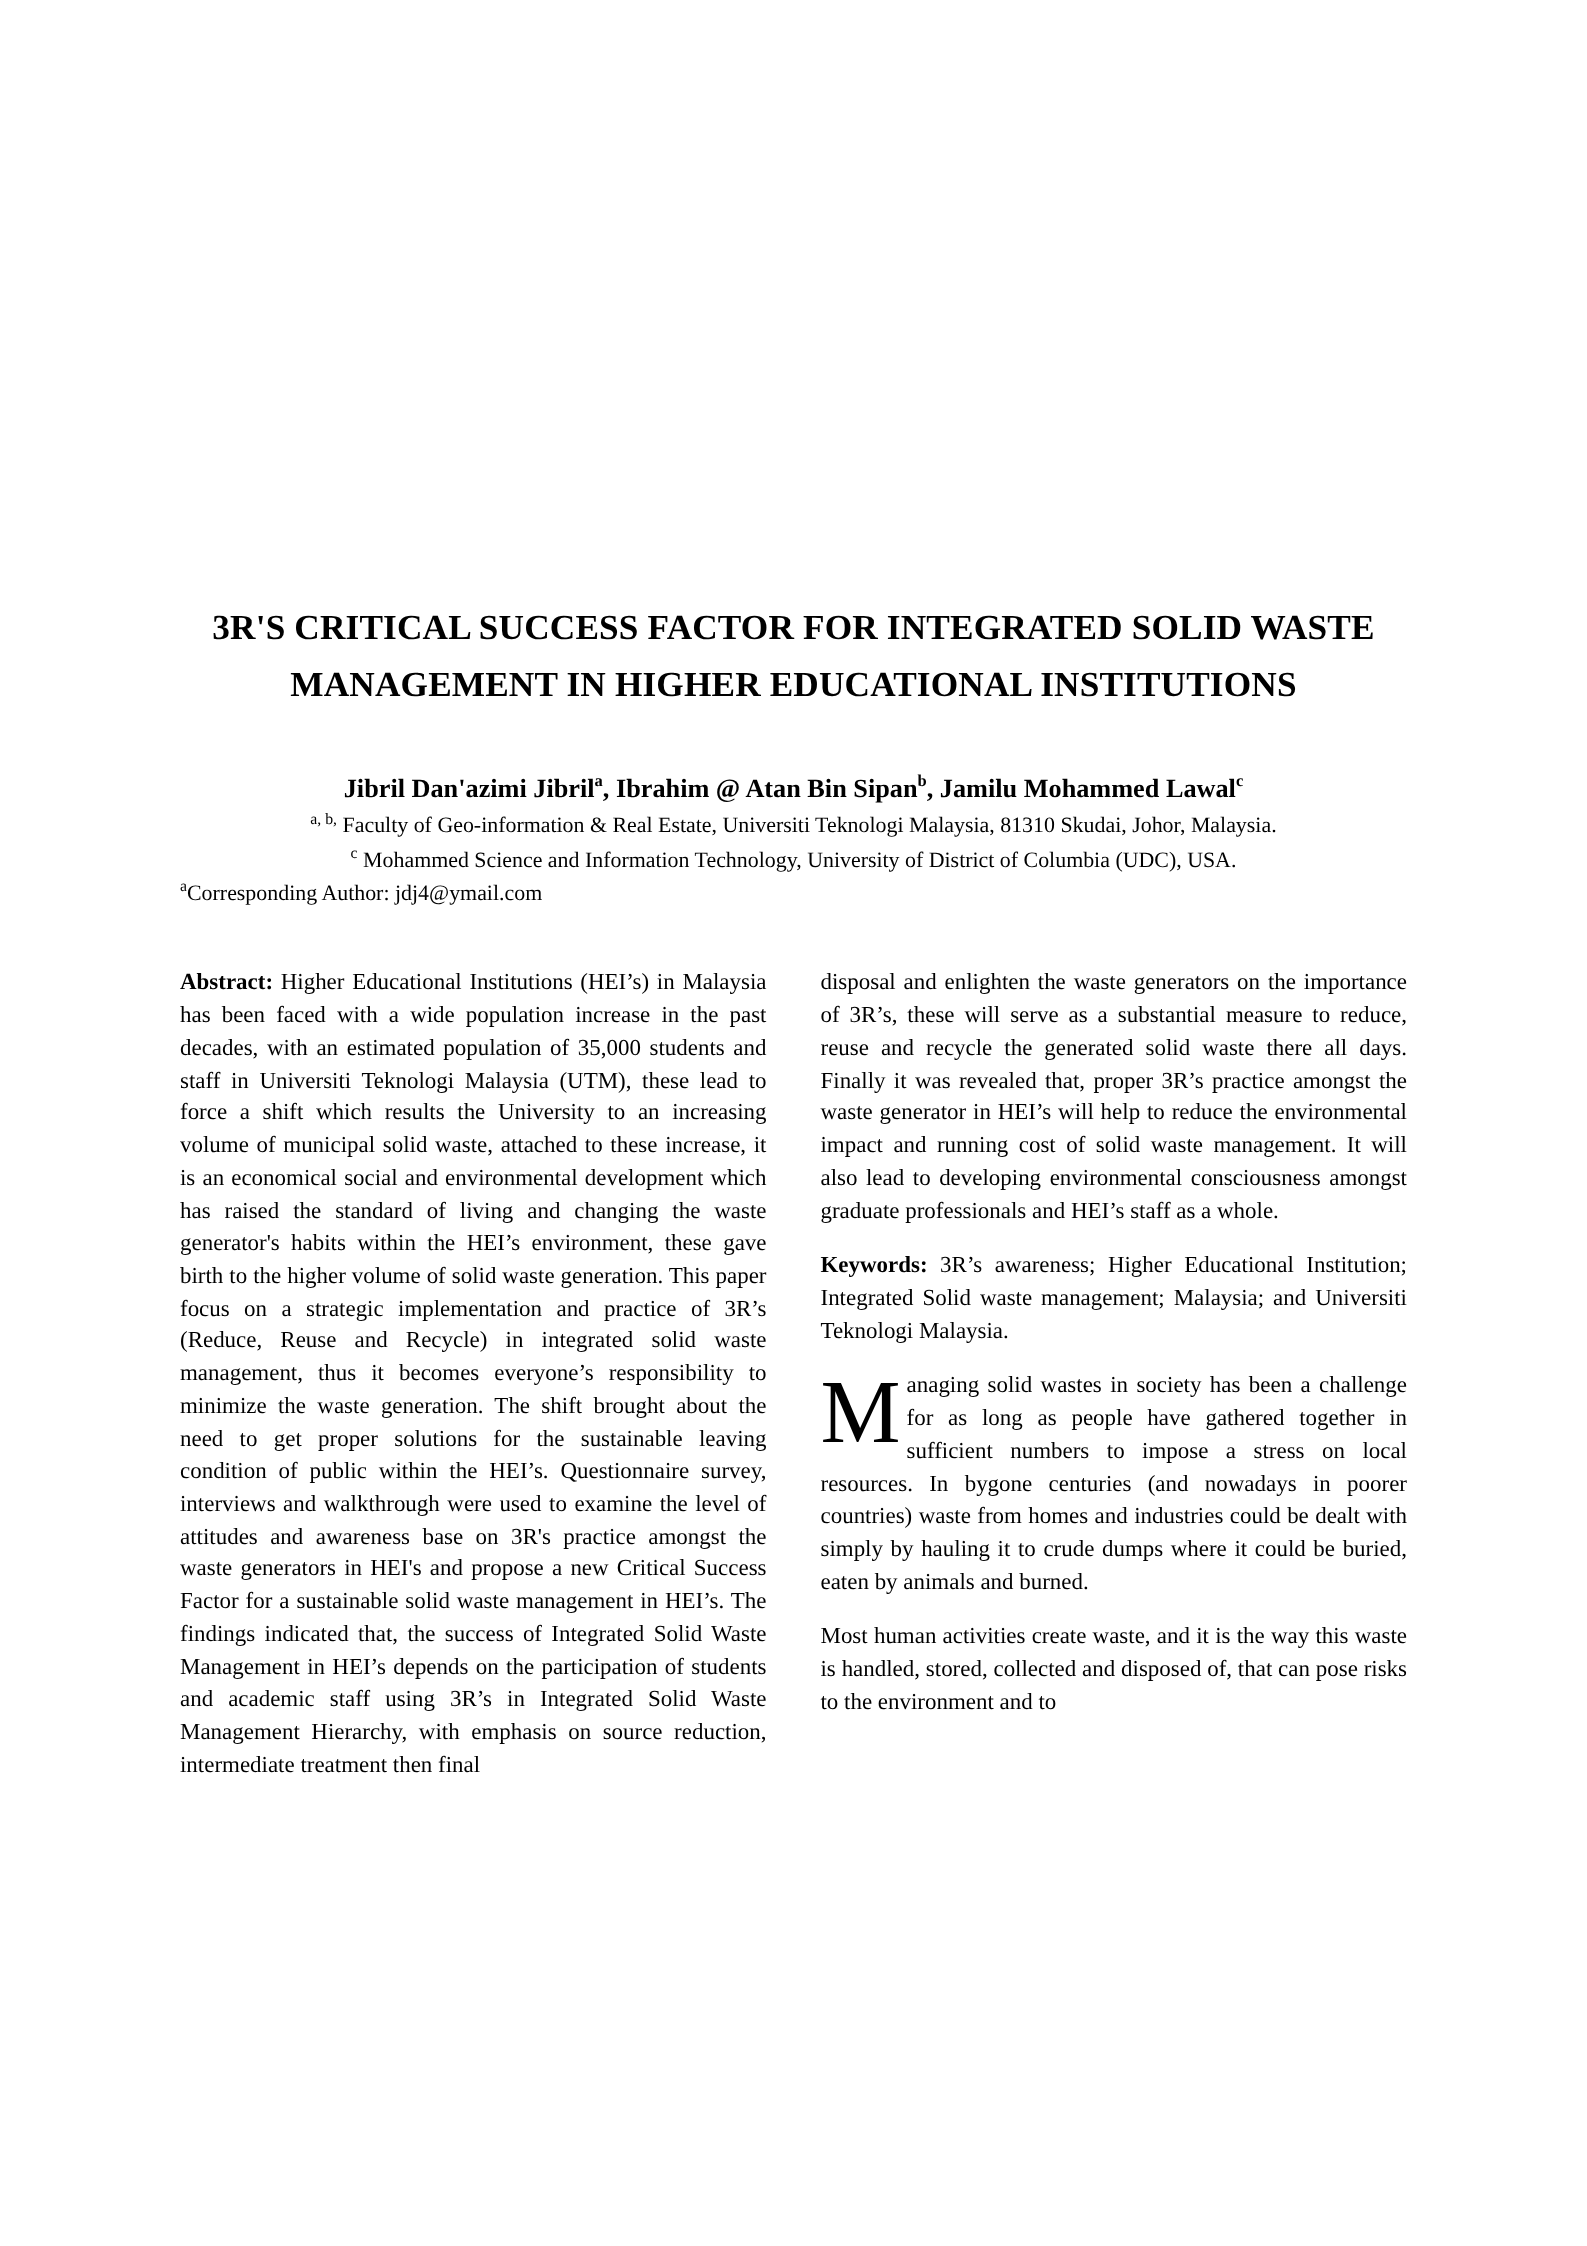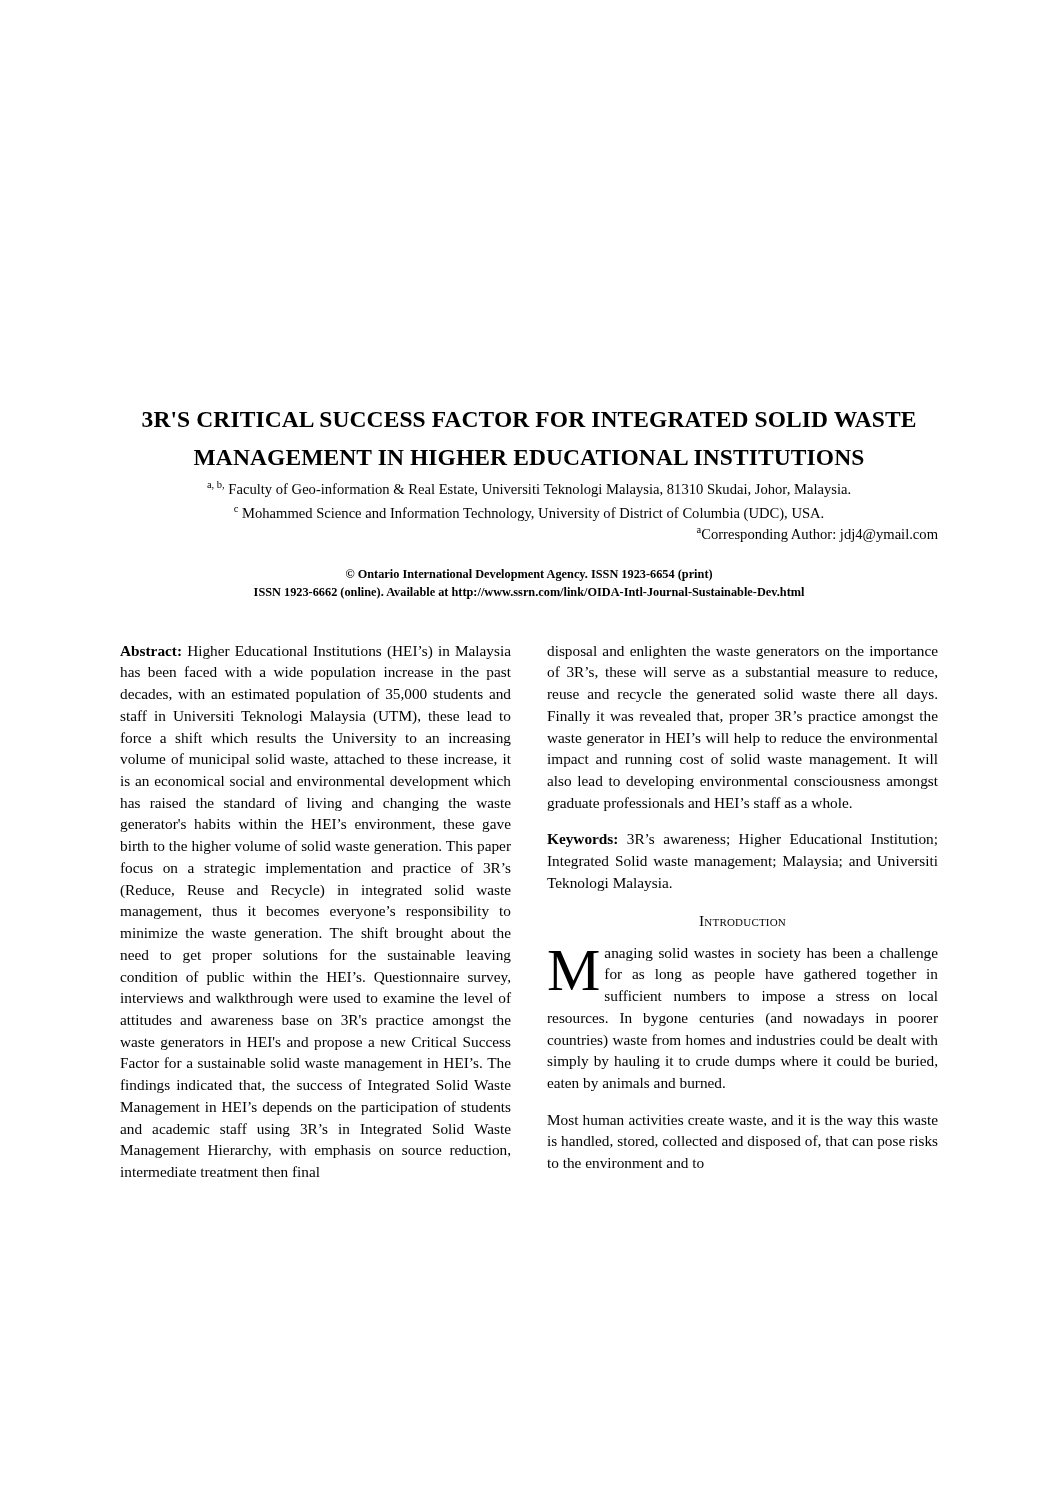--- a/index.html
+++ b/index.html
@@ -51,21 +51,21 @@
     text-align: center;
     line-height: 1.42;
     margin-top: 2px;
   }
   .affiliation sup {
     font-size: 10.5px;
     margin-top: 24px;
   }
   .corresponding {
     font-size: 14.6px;
-    text-align: right;
+    text-align: left;
     line-height: 1.42;
   }
   .corresponding sup {
     font-size: 10.5px;
   }
   .journal-info {
     margin-top: 20px;
     text-align: center;
     font-size: 12.3px;
     font-weight: bold;
@@ -110,49 +110,47 @@
   }
 </style>
 </head>
 <body>
 
 <div class="page">
 
   <div class="title-block">
     <div class="paper-title">3R'S CRITICAL SUCCESS FACTOR FOR INTEGRATED SOLID WASTE MANAGEMENT IN HIGHER EDUCATIONAL INSTITUTIONS</div>
 
+    <div class="authors">
+      <span>Jibril Dan'azimi Jibril</span><sup>a</sup>, <span>Ibrahim @ Atan Bin Sipan</span><sup>b</sup>, <span>Jamilu Mohammed Lawal</span><sup>c</sup>
+    </div>
 
     <div class="affiliation">
       <sup>a, b,</sup> <span>Faculty of Geo-information &amp; Real Estate, Universiti Teknologi Malaysia, 81310 Skudai, Johor, Malaysia.</span>
     </div>
     <div class="affiliation">
       <sup>c</sup> <span>Mohammed Science and Information Technology, University of District of Columbia (UDC), USA.</span>
     </div>
     <div class="corresponding">
       <sup>a</sup><span>Corresponding Author: jdj4@ymail.com</span>
     </div>
 
-    <div class="journal-info">
-      <div>© Ontario International Development Agency. ISSN 1923-6654 (print)</div>
-      <div>ISSN 1923-6662 (online). Available at http://www.ssrn.com/link/OIDA-Intl-Journal-Sustainable-Dev.html</div>
-    </div>
   </div>
 
   <div class="columns">
 
     <div class="col">
       <p class="body-text"><span class="label-bold">Abstract:</span><span> Higher Educational Institutions (HEI’s) in Malaysia has been faced with a wide population increase in the past decades, with an estimated population of 35,000 students and staff in Universiti Teknologi Malaysia (UTM), these lead to force a shift which results the University to an increasing volume of municipal solid waste, attached to these increase, it is an economical social and environmental development which has raised the standard of living and changing the waste generator's habits within the HEI’s environment, these gave birth to the higher volume of solid waste generation. This paper focus on a strategic implementation and practice of 3R’s (Reduce, Reuse and Recycle) in integrated solid waste management, thus it becomes everyone’s responsibility to minimize the waste generation. The shift brought about the need to get proper solutions for the sustainable leaving condition of public within the HEI’s. Questionnaire survey, interviews and walkthrough were used to examine the level of attitudes and awareness base on 3R's practice amongst the waste generators in HEI's and propose a new Critical Success Factor for a sustainable solid waste management in HEI’s. The findings indicated that, the success of Integrated Solid Waste Management in HEI’s depends on the participation of students and academic staff using 3R’s in Integrated Solid Waste Management Hierarchy, with emphasis on source reduction, intermediate treatment then final</span></p>
     </div>
 
     <div class="col">
       <p class="body-text"><span>disposal and enlighten the waste generators on the importance of 3R’s, these will serve as a substantial measure to reduce, reuse and recycle the generated solid waste there all days. Finally it was revealed that, proper 3R’s practice amongst the waste generator in HEI’s will help to reduce the environmental impact and running cost of solid waste management. It will also lead to developing environmental consciousness amongst graduate professionals and HEI’s staff as a whole.</span></p>
 
       <p class="body-text"><span class="label-bold">Keywords:</span><span> 3R’s awareness; Higher Educational Institution; Integrated Solid waste management; Malaysia; and Universiti Teknologi Malaysia.</span></p>
 
-      <div class="section-head">Introduction</div>
 
       <p class="dropcap-para"><span class="dropcap">M</span><span>anaging solid wastes in society has been a challenge for as long as people have gathered together in sufficient numbers to impose a stress on local resources. In bygone centuries (and nowadays in poorer countries) waste from homes and industries could be dealt with simply by hauling it to crude dumps where it could be buried, eaten by animals and burned.</span></p>
 
       <p class="body-text">Most human activities create waste, and it is the way this waste is handled, stored, collected and disposed of, that can pose risks to the environment and to</p>
     </div>
 
   </div>
 </div>
 
 </body></html>

